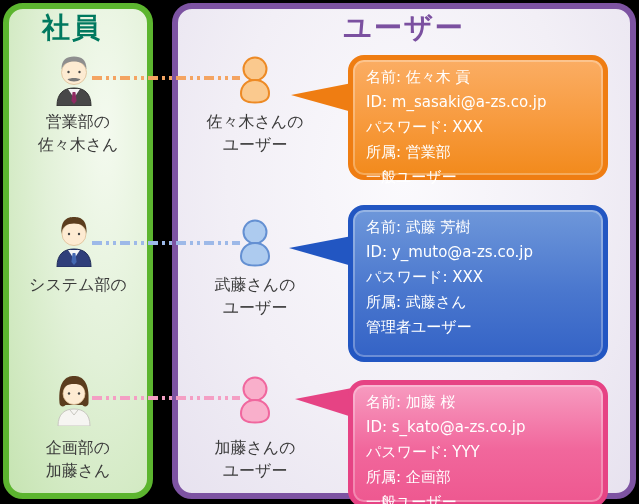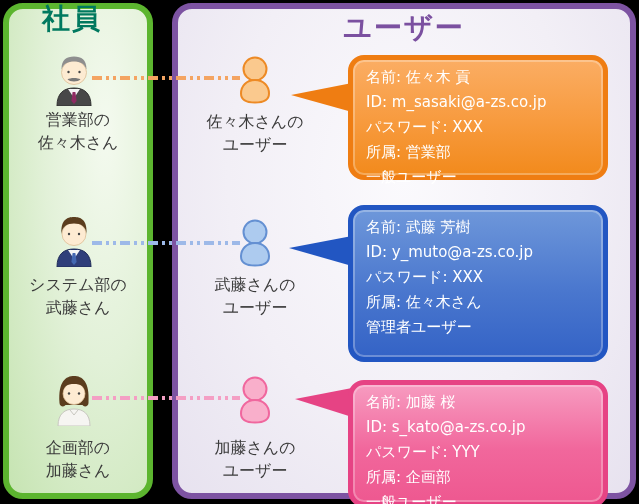--- a/index.html
+++ b/index.html
@@ -5,21 +5,21 @@
   html,body{margin:0;padding:0;background:#000;}
   .canvas{position:relative;width:639px;height:504px;background:#000;overflow:hidden;
           font-family:"DejaVu Sans",sans-serif;}
   
   .panel{position:absolute;box-sizing:border-box;border-radius:20px;}
   .panel-employees{left:3px;top:3px;width:150px;height:496px;border:6px solid #5CB52F;
      background:radial-gradient(ellipse at 70% 25%, #F4FAEF 0%, #E2F1D8 45%, #C6E4B2 100%);}
   .panel-users{left:172px;top:3px;width:464px;height:496px;border:6px solid #7D53A2;
      background:radial-gradient(ellipse at 50% 35%, #FBFAFD 0%, #F2EFF6 55%, #E7E2EF 100%);}
   .panel-title{position:absolute;font-size:28px;font-weight:bold;text-align:center;letter-spacing:2px;}
-  .title-employees{left:3px;top:0;width:138px;color:#00795F;}
+  .title-employees{left:3px;top:9px;width:138px;color:#00795F;}
   .title-users{left:172px;top:9px;width:464px;color:#7B50A0;}
   
   .icon{position:absolute;z-index:6;}
   
   .label{position:absolute;z-index:6;text-align:center;font-size:16px;line-height:23px;color:#3A3A3A;}
   .label-emp{left:8px;width:140px;}
   .label-user{left:180px;width:150px;}
   
   .overlay{position:absolute;left:0;top:0;z-index:5;pointer-events:none;}
   
@@ -58,37 +58,36 @@
   <svg class="icon" style="left:50px;top:52px;" width="48" height="54" viewBox="0 0 48 54">
     <path d="M7 54 C7 41 14 36 24 36 C34 36 41 41 41 54 Z" fill="#484848" stroke="#303030" stroke-width="1"></path>
     <path d="M18 37 L24 46 L30 37 Z" fill="#F5F5F5"></path>
     <path d="M22.6 40 L25.4 40 L26.6 49 L24 52 L21.4 49 Z" fill="#8E2B62"></path>
     <ellipse cx="24" cy="20.5" rx="12.5" ry="12" fill="#FDEBD2" stroke="#DCBE95" stroke-width="0.8"></ellipse>
     <path d="M11.5 17.5 C11.5 7.5 16.5 4.5 24 4.5 C31.5 4.5 36.5 7.5 36.5 17.5 C34.5 11.5 30 9.5 24 9.5 C18 9.5 13.5 11.5 11.5 17.5 Z" fill="#8E8E8E"></path>
     <circle cx="18.5" cy="20" r="1.2" fill="#444444"></circle>
     <circle cx="29.5" cy="20" r="1.2" fill="#444444"></circle>
     <path d="M17.5 27.5 C20 25.5 28 25.5 30.5 27.5 C28 30 20 30 17.5 27.5 Z" fill="#787878"></path>
   </svg>
-  <div class="label label-emp" style="top:110px;font-family:Liberation Mono, monospace;">
+  <div class="label label-emp" style="top:110px;">
     <div>営業部の</div>
     <div>佐々木さん</div>
   </div>
 
   <svg class="icon" style="left:50px;top:213px;" width="48" height="54" viewBox="0 0 48 54">
     <path d="M7 54 C7 41 14 36 24 36 C34 36 41 41 41 54 Z" fill="#2F3F7A" stroke="#1F2B56" stroke-width="1"></path>
     <path d="M18 37 L24 46 L30 37 Z" fill="#F5F5F5"></path>
     <path d="M22.6 40 L25.4 40 L26.6 49 L24 52 L21.4 49 Z" fill="#4468B2"></path>
     <ellipse cx="24" cy="21" rx="12" ry="11.5" fill="#FDEBD2" stroke="#DCBE95" stroke-width="0.8"></ellipse>
     <path d="M11.5 21 C10.5 7 17 4 24 4 C31 4 37.5 7 36.5 21 C36 13.5 31 10.5 24 10.5 C17 10.5 12 13.5 11.5 21 Z" fill="#5B3D1E"></path>
     <circle cx="19" cy="21" r="1.2" fill="#444444"></circle>
     <circle cx="29" cy="21" r="1.2" fill="#444444"></circle>
   </svg>
   <div class="label label-emp" style="top:273px;">
     <div>システム部の</div>
-    <div>武藤さん</div>
   </div>
 
   <svg class="icon" style="left:50px;top:372px;" width="48" height="54" viewBox="0 0 48 54">
     <path d="M9.5 31 C8 9 16 4 24 4 C32 4 40 9 38.5 31 C38.5 34.5 34 35.5 32.5 33 L15.5 33 C14 35.5 9.5 34.5 9.5 31 Z" fill="#5B3D1E"></path>
     <path d="M8 54 C8 41.5 15 37 24 37 C33 37 40 41.5 40 54 Z" fill="#F6F5F2" stroke="#C8C7C0" stroke-width="1"></path>
     <path d="M20 38 L24 43 L28 38" fill="none" stroke="#C8C7C0" stroke-width="1"></path>
     <ellipse cx="24" cy="21.5" rx="11" ry="11" fill="#FDEBD2" stroke="#DCBE95" stroke-width="0.8"></ellipse>
     <path d="M12.5 22 C12 9 17 6.5 24 6.5 C31 6.5 36 9 35.5 22 C35 14 30.5 12 24 12 C17.5 12 13 14 12.5 22 Z" fill="#5B3D1E"></path>
     <circle cx="19" cy="21.5" r="1.2" fill="#444444"></circle>
     <circle cx="29" cy="21.5" r="1.2" fill="#444444"></circle>
@@ -130,21 +129,21 @@
     <div class="bubble-line">ID: m_sasaki@a-zs.co.jp</div>
     <div class="bubble-line">パスワード: XXX</div>
     <div class="bubble-line">所属: 営業部</div>
     <div class="bubble-line">一般ユーザー</div>
   </div>
 
   <div class="bubble bubble-blue">
     <div class="bubble-line">名前: 武藤 芳樹</div>
     <div class="bubble-line">ID: y_muto@a-zs.co.jp</div>
     <div class="bubble-line">パスワード: XXX</div>
-    <div class="bubble-line">所属: 佐々木さん</div>
+    <div class="bubble-line">所属: 武藤さん</div>
     <div class="bubble-line">管理者ユーザー</div>
   </div>
 
   <div class="bubble bubble-pink">
     <div class="bubble-line">名前: 加藤 桜</div>
     <div class="bubble-line">ID: s_kato@a-zs.co.jp</div>
     <div class="bubble-line">パスワード: YYY</div>
     <div class="bubble-line">所属: 企画部</div>
     <div class="bubble-line">一般ユーザー</div>
   </div>

